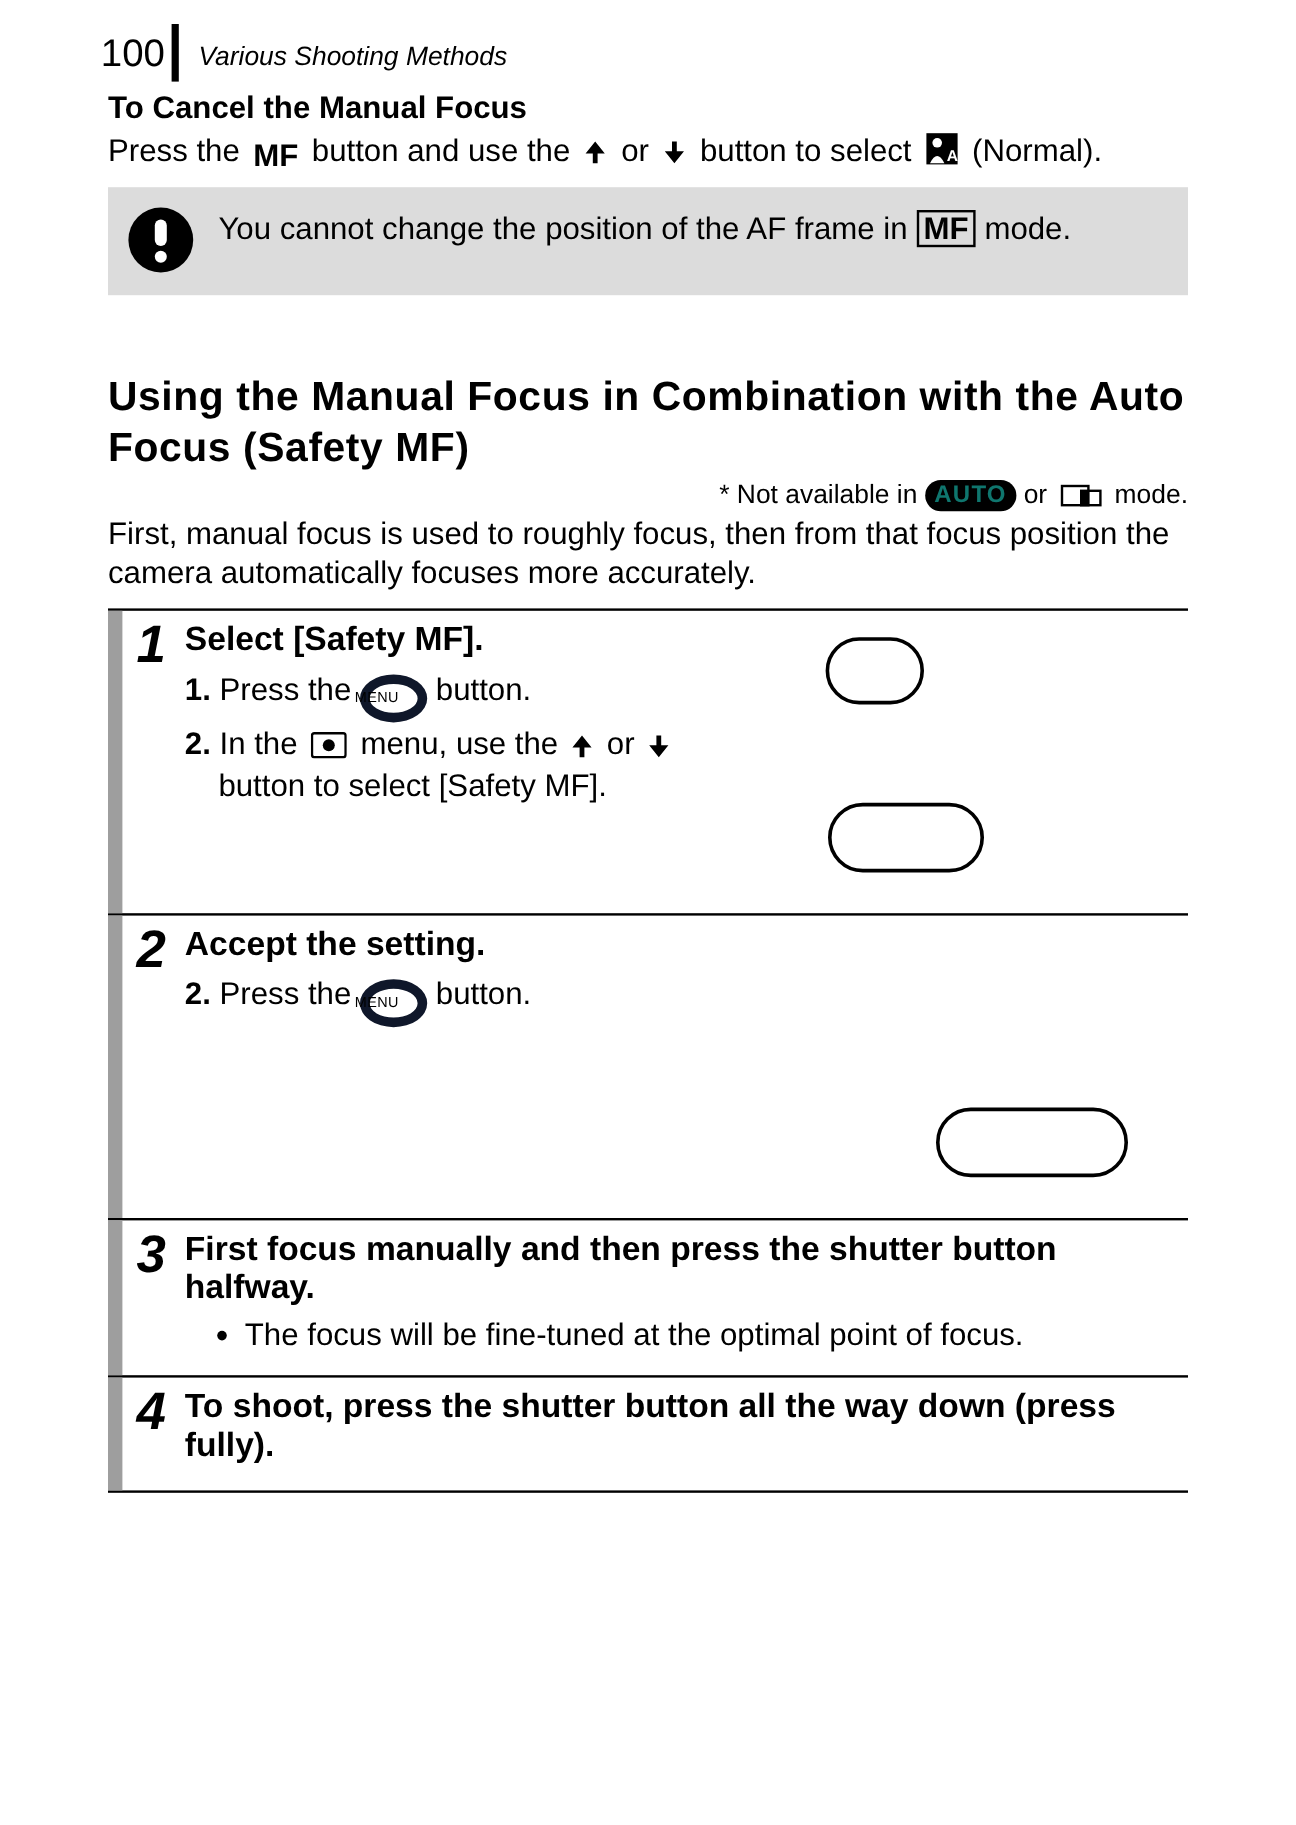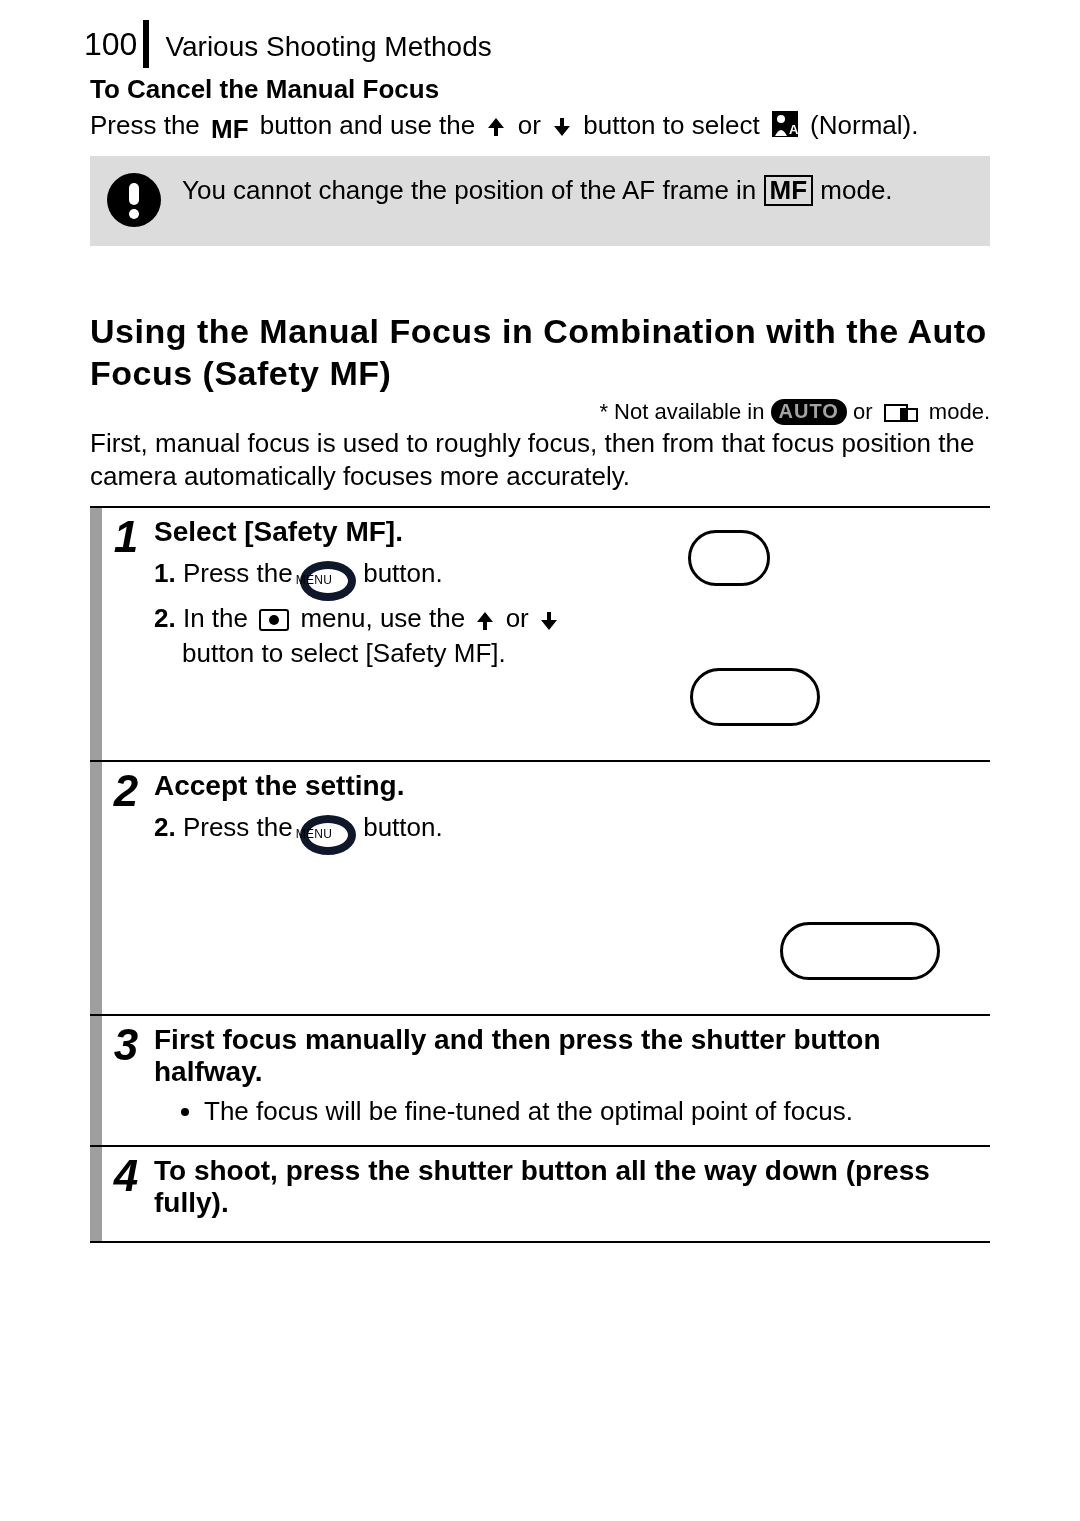--- a/index.html
+++ b/index.html
@@ -26,22 +26,23 @@
     font-weight: 400;
   }
   .header-sep {
     width: 6px;
     height: 48px;
     background: #000;
     margin: 0 16px 0 6px;
     align-self: flex-start;
   }
   .header-title {
-    font-size: 28px;
+    font-size: 22px;
     margin-top: 6px;
+    font-style: italic;
   }
   
   .cancel-heading {
     font-size: 26px;
     font-weight: bold;
     margin: 2px 90px 0 90px;
   }
   .cancel-body {
     font-size: 26px;
     margin: 4px 90px 10px 90px;
@@ -155,21 +156,21 @@
     border: 2px solid #000;
     padding: 0 4px;
     font-weight: 700;
     font-family: Arial, sans-serif;
     display: inline-block;
     line-height: 1.05;
   }
   .auto-lozenge {
     display: inline-block;
     background: #000;
-    color: #a3a3a3;
+    color: #0f766e;
     font-weight: 700;
     border-radius: 16px;
     padding: 1px 8px 2px 8px;
     font-family: Arial, sans-serif;
     letter-spacing: 1px;
     font-size: 20px;
     vertical-align: 1px;
   }
   .menu-circle {
     display: inline-block;

